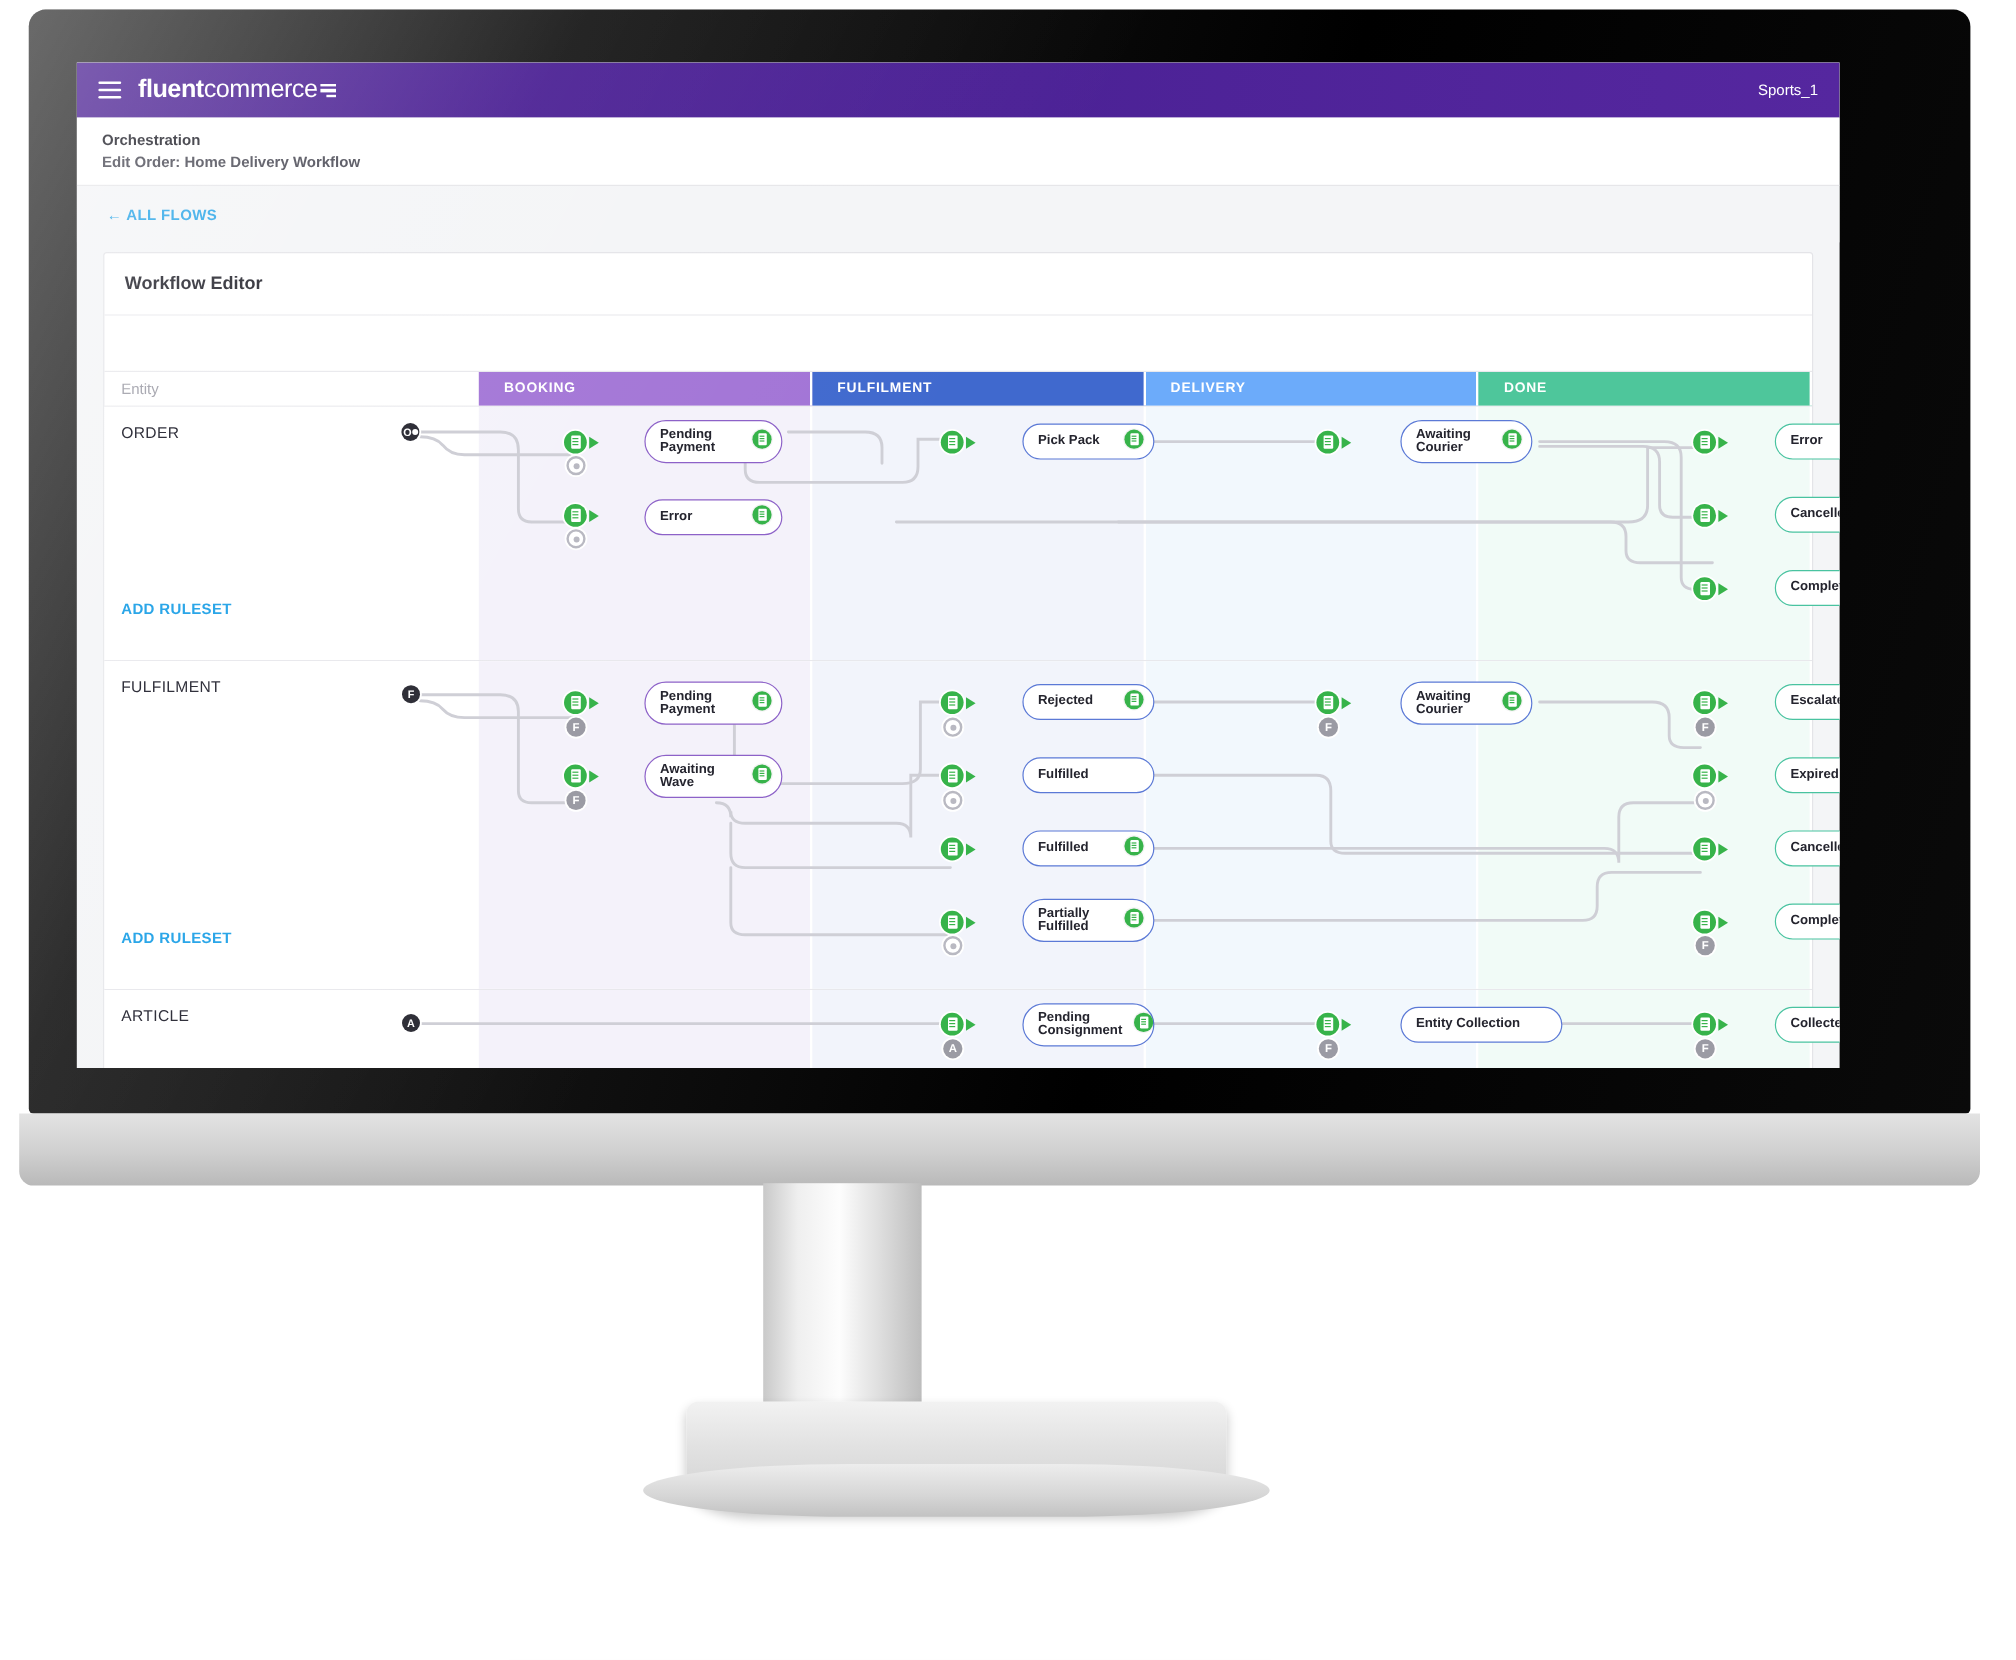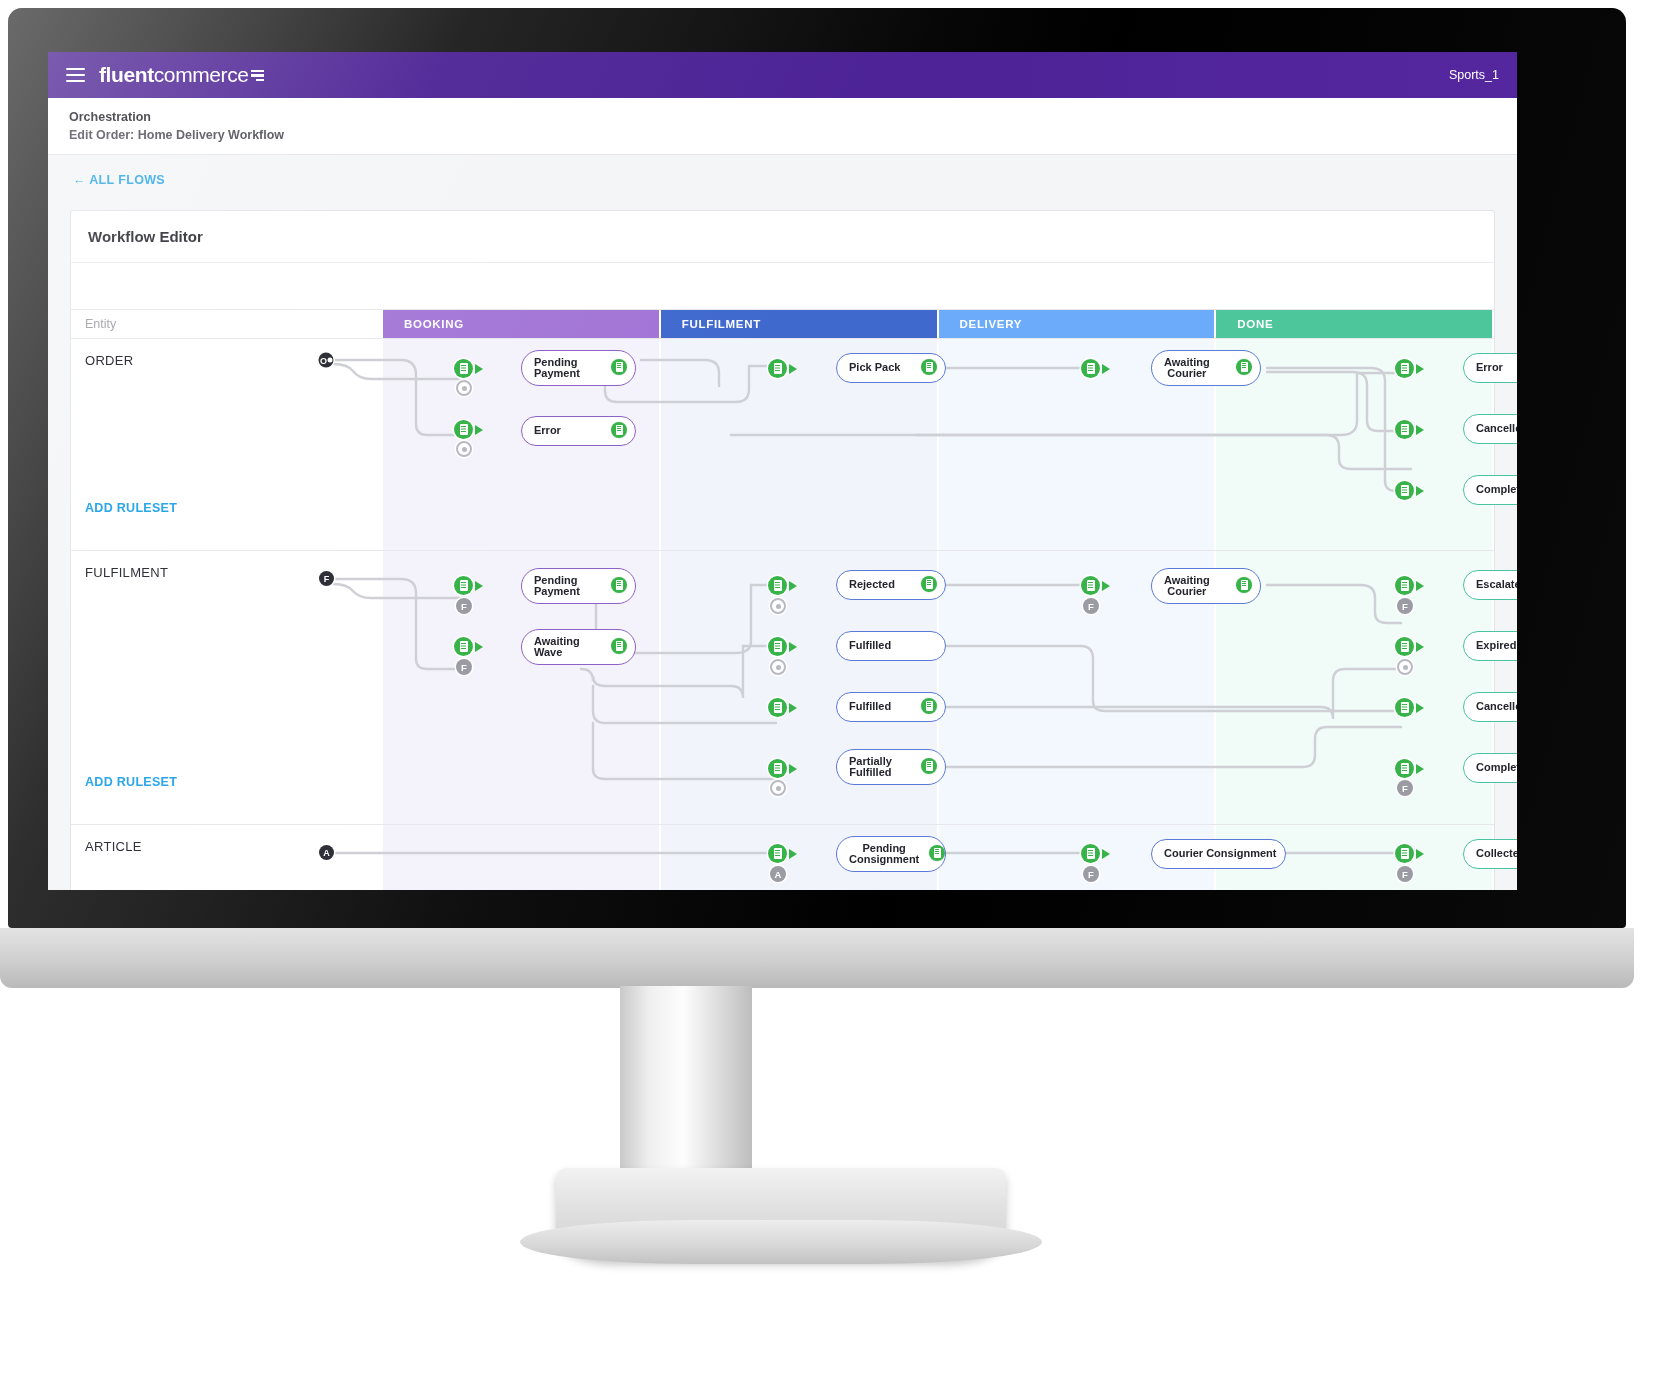--- a/index.html
+++ b/index.html
@@ -1,19 +1,19 @@
 <!DOCTYPE html>
 <html><head>
 <meta charset="utf-8">
 <style>
   * { box-sizing: border-box; margin:0; padding:0; }
   html,body { width:1680px; height:1383px; overflow:hidden; background:#ffffff; font-family:"Liberation Sans", sans-serif; }
 
   
-  #monitor { position:absolute; left:0; top:0; width:1424px; height:1383px; }
+  #monitor { position:absolute; left:16px; top:0; width:1424px; height:1383px; }
   #bezel {
     position:absolute; left:8px; top:8px; width:1618px; height:920px;
     background:linear-gradient(105deg,#2a2a2a 0%, #111 35%, #000 60%, #0a0a0a 100%);
     border-radius:14px 14px 4px 4px;
   }
   #bezel-sheen{
     position:absolute; left:8px; top:8px; width:1618px; height:920px;
     border-radius:14px 14px 4px 4px;
     background:linear-gradient(118deg, rgba(255,255,255,.30) 0%, rgba(255,255,255,.06) 22%, rgba(255,255,255,0) 45%);
     pointer-events:none;
@@ -88,21 +88,21 @@
 
   svg.flow { position:absolute; left:0; top:0; z-index:2; }
 
   
   .node {
     position:absolute; z-index:5; background:#fff; border:1.6px solid #8d62c8; border-radius:16px;
     height:30px; display:flex; align-items:center; padding:0 8px 0 12px; font-size:11px; font-weight:700;
     color:#24242e; line-height:11.5px; cursor:pointer;
   }
   .node.two { height:36px; border-radius:18px; }
-  .node.blue { border-color:#5b79d6;text-align:center; }
+  .node.blue { border-color:#5b79d6; }
   .node.green { border-color:#49c3a0; }
   .node .lbl { white-space:pre-line; }
   .node .rulebadge { margin-left:auto; padding-left:10px; }
 
   .rbicon { width:16px; height:16px; border-radius:50%; background:#37b34a; display:inline-block; position:relative; box-shadow:0 0 0 1px rgba(0,0,0,.05); }
   .rbicon:before { content:""; position:absolute; left:4.5px; top:3px; width:7px; height:10px; background:#fff; border-radius:1px; }
   .rbicon:after { content:""; position:absolute; left:6px; top:4.5px; width:4px; height:1px; background:#37b34a;
     box-shadow:0 2px 0 #37b34a, 0 4px 0 #37b34a; }
 
   
@@ -400,21 +400,21 @@
           <div class="node blue two" style="left:765px; top:11px; width:110px;">
             <span class="lbl">Pending
 Consignment</span>
             <span class="rulebadge"><i class="rbicon"></i></span>
           </div>
 
           <span class="chip" style="left:1010px; top:19px"></span>
           <span class="arrow" style="left:1031px; top:24px"></span>
           <span class="ent" style="left:1012px; top:41px">F</span>
           <div class="node blue" style="left:1080px; top:14px; width:135px;">
-            <span class="lbl">Courier Consignment</span>
+            <span class="lbl">Entity Collection</span>
           </div>
 
           <span class="chip" style="left:1324px; top:19px"></span>
           <span class="arrow" style="left:1345px; top:24px"></span>
           <span class="ent" style="left:1326px; top:41px">F</span>
           <div class="node green" style="left:1392px; top:14px; width:110px;">
             <span class="lbl">Collected</span>
           </div>
         </div>
       </div>

